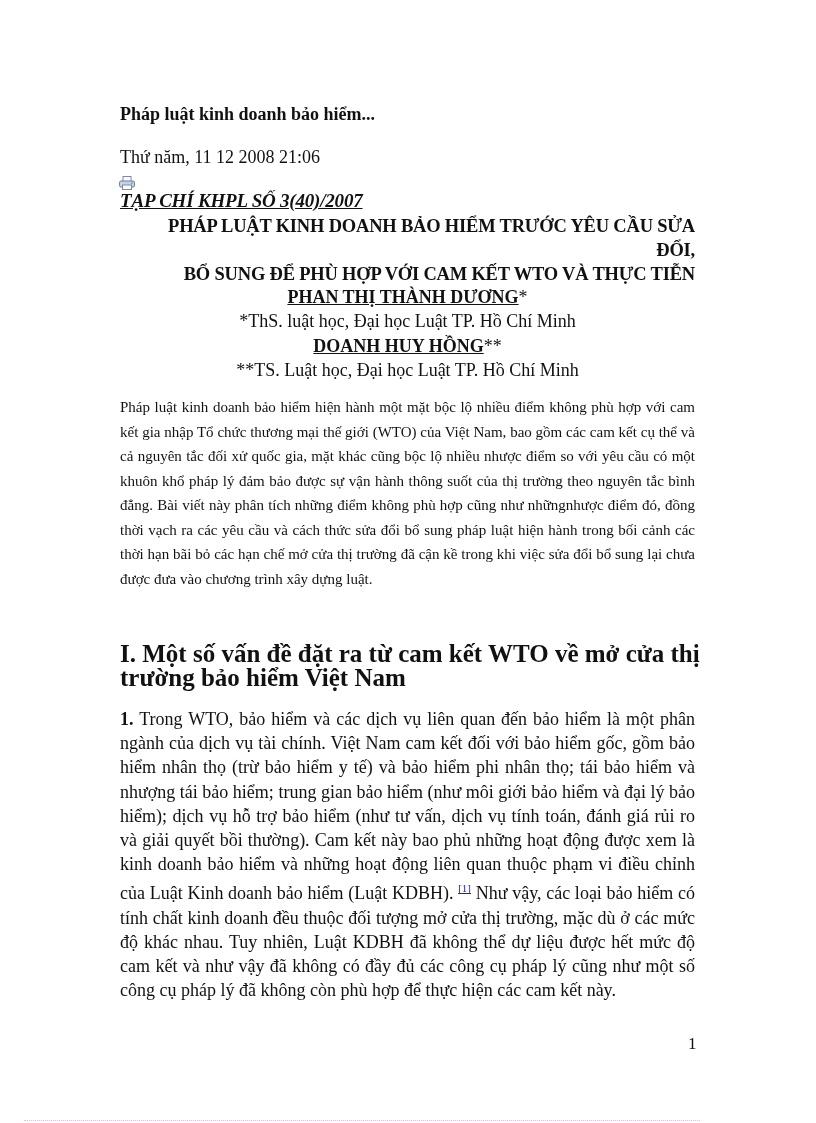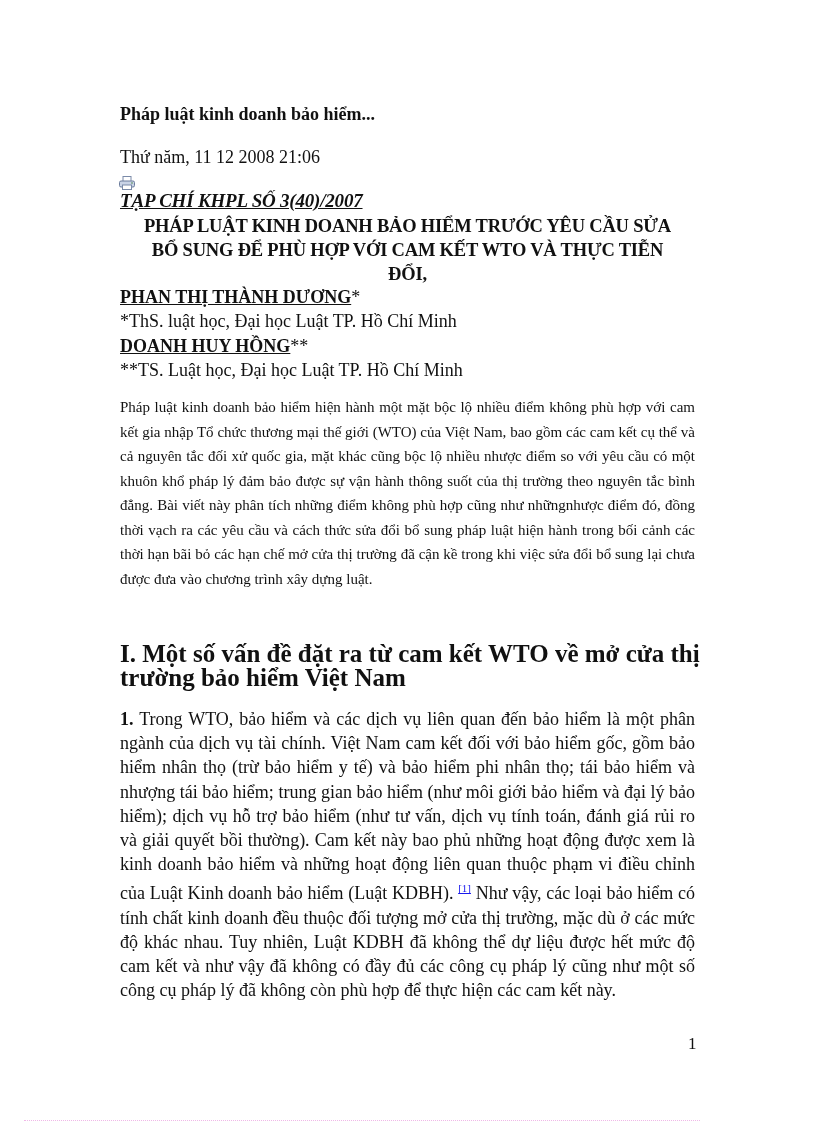--- a/index.html
+++ b/index.html
@@ -6,23 +6,23 @@
   body {
     width: 816px; height: 1123px; position: relative; overflow: hidden;
     font-family: "Liberation Serif", "DejaVu Serif", serif;
     color: #111111;
   }
   .page { position: absolute; left: 0; top: 0; width: 700px; height: 1123px; }
   .doc-title { position: absolute; left: 120px; top: 104px; font-size: 18px; font-weight: bold; margin: 0; }
   .doc-date { position: absolute; left: 120px; top: 147px; font-size: 18px; margin: 0; }
   .print-icon { position: absolute; left: 119px; top: 176px; width: 16px; height: 14px; cursor: pointer; }
   .journal { position: absolute; left: 120px; top: 190px; font-size: 19px; font-weight: bold; font-style: italic; margin: 0; letter-spacing: -0.2px; text-decoration: underline; }
-  .main-title { position: absolute; left: 120px; width: 575px; top: 214px; text-align: center; font-size: 18.5px; font-weight: bold; line-height: 24px; margin: 0; letter-spacing: -0.2px; }
+  .main-title { position: absolute; left: 120px; width: 575px; top: 214px; text-align: right; font-size: 18.5px; font-weight: bold; line-height: 24px; margin: 0; letter-spacing: -0.2px; }
   .main-title span { display: block; }
-  .authors { position: absolute; left: 120px; width: 575px; top: 285px; text-align: left; font-size: 18px; line-height: 24.3px; margin: 0; }
+  .authors { position: absolute; left: 120px; width: 575px; top: 285px; text-align: center; font-size: 18px; line-height: 24.3px; margin: 0; }
   .authors .name { font-weight: bold; text-decoration: underline; display: inline; }
   .authors .line { display: block; }
   .authors sup, .authors .star { font-weight: normal; }
   .abstract { position: absolute; left: 120px; width: 575px; top: 395px; font-size: 15px; line-height: 24.5px; text-align: justify; margin: 0; }
   .section-heading { position: absolute; left: 120px; width: 580px; top: 642px; font-size: 25px; font-weight: bold; line-height: 24px; margin: 0; }
   .para1 { position: absolute; left: 120px; width: 575px; top: 707px; font-size: 18px; line-height: 24.2px; text-align: justify; margin: 0; font-family: Liberation Serif, serif; }
   .para1 .num { font-weight: bold; }
   .footnote-ref { color: #1a1aee; font-size: 11px; vertical-align: super; text-decoration: underline; cursor: pointer; }
   .page-number { position: absolute; left: 688px; top: 1034px; font-size: 17px; margin: 0; }
   .page-border { position: absolute; left: 24px; right: 0; top: 1120px; height: 0; border-top: 1px dotted #f0b8e8; }
@@ -42,22 +42,22 @@
       <rect x="0.5" y="5" width="15" height="6" rx="1.5" fill="#c9d3e6" stroke="#6d7d9c" stroke-width="1"></rect>
       <rect x="3.5" y="9" width="9" height="4.5" fill="#ffffff" stroke="#7a8aa8" stroke-width="1"></rect>
       <circle cx="13" cy="7" r="0.8" fill="#4a8a4a"></circle>
     </svg>
   </span>
 
   <p class="journal">TẠP CHÍ KHPL SỐ 3(40)/2007</p>
 
   <h1 class="main-title">
     <span>PHÁP LUẬT KINH DOANH BẢO HIỂM TRƯỚC YÊU CẦU SỬA</span>
+    <span>ĐỔI,</span>
     <span>BỔ SUNG ĐỂ PHÙ HỢP VỚI CAM KẾT WTO VÀ THỰC TIỄN</span>
-    <span>ĐỔI,</span>
   </h1>
 
   <div class="authors">
     <span class="line">
       <span class="name">PHAN THỊ THÀNH DƯƠNG</span><span class="star">*</span>
     </span>
     <span class="line">*ThS. luật học, Đại học Luật TP. Hồ Chí Minh</span>
     <span class="line">
       <span class="name">DOANH HUY HỒNG</span><span class="star">**</span>
     </span>

